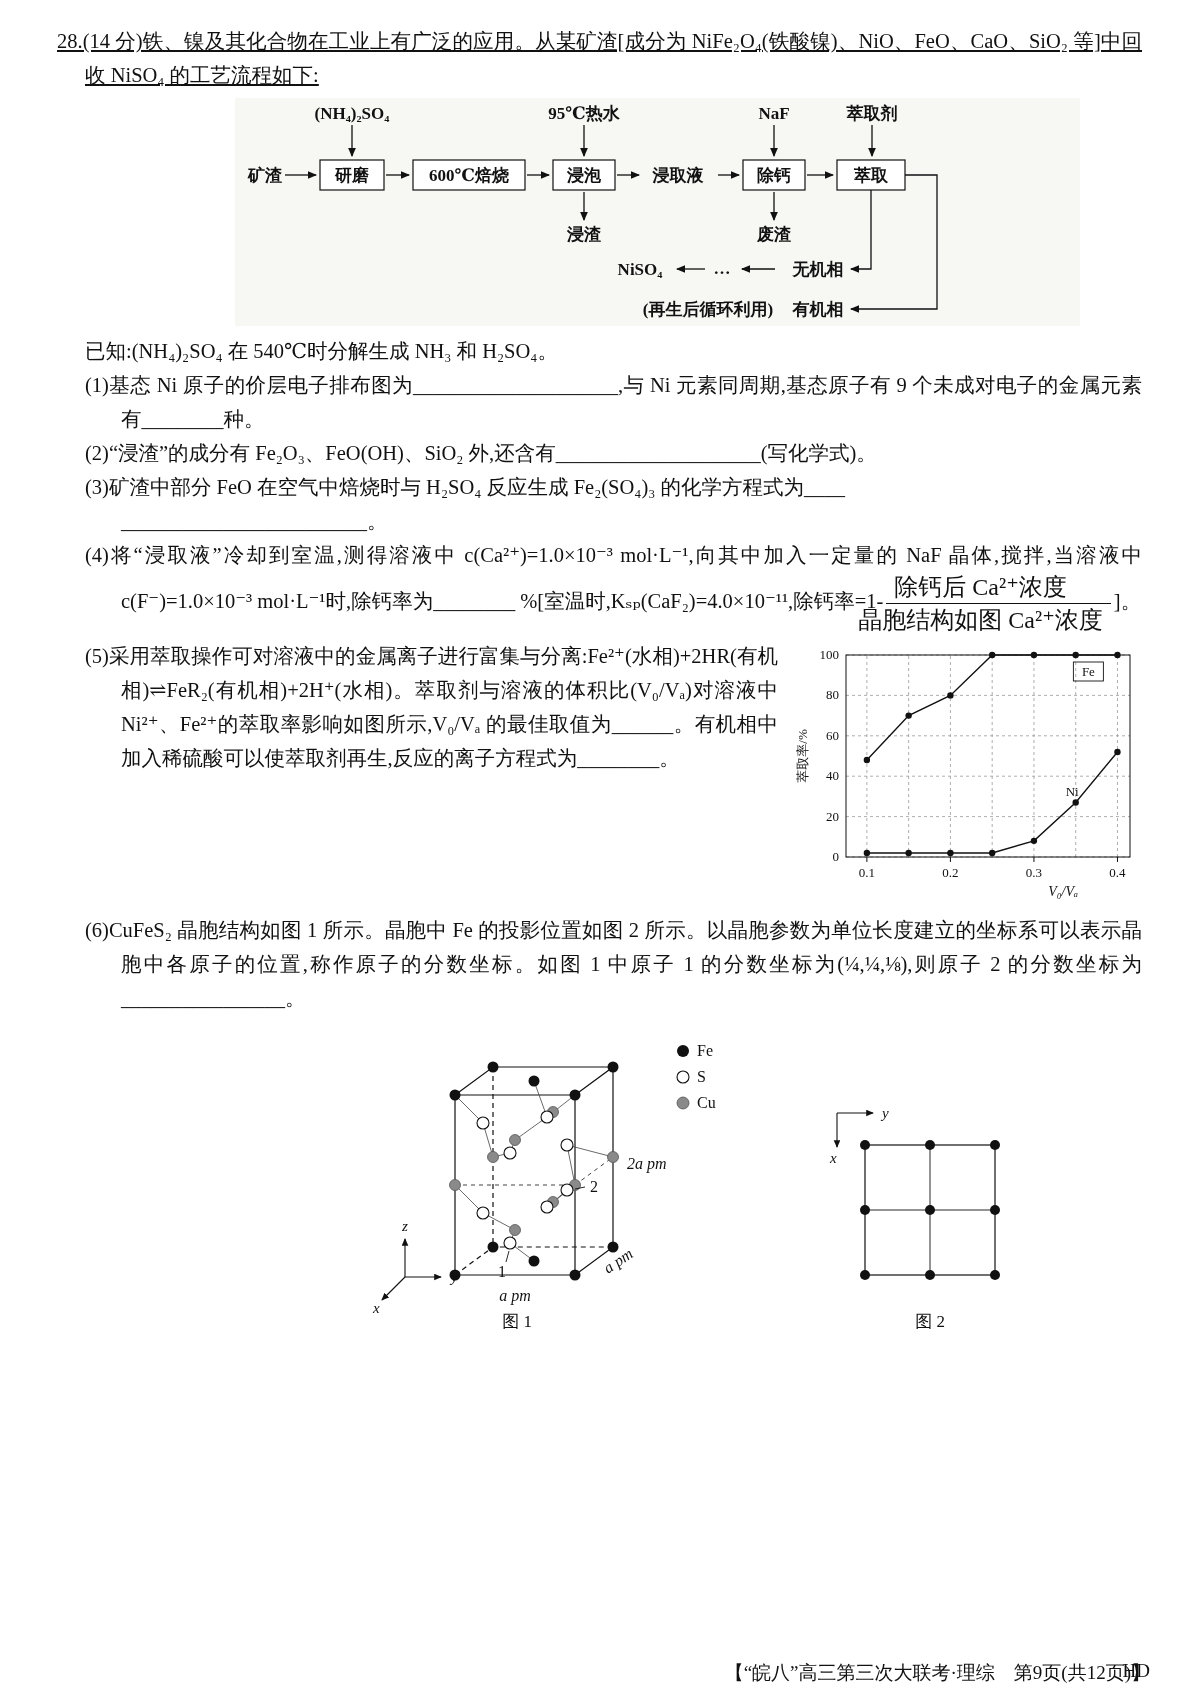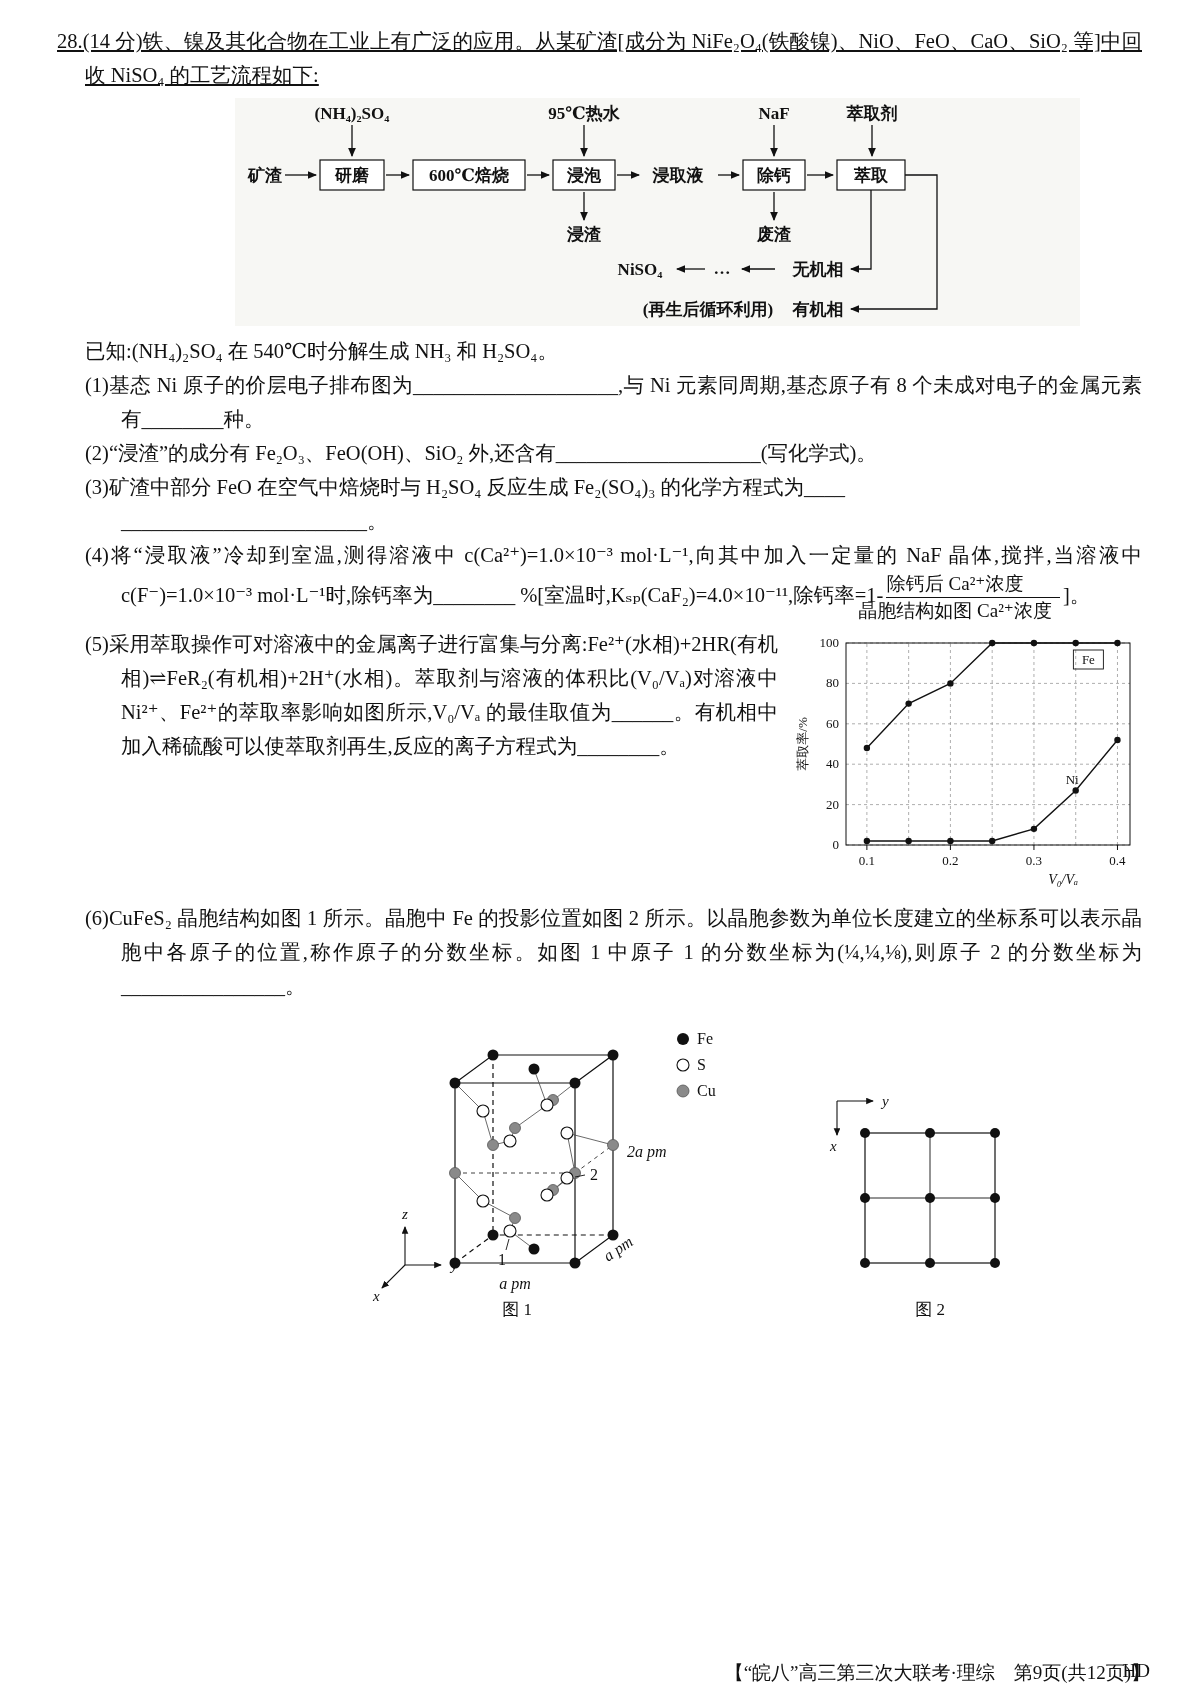--- a/index.html
+++ b/index.html
@@ -4,21 +4,21 @@
 <style>
   * { box-sizing: border-box; margin: 0; padding: 0; }
   html,body { background:#ffffff; }
   body { width:1200px; height:1706px; position:relative; overflow:hidden;
          font-family:"Liberation Serif","DejaVu Serif",serif; color:#111; }
   .page { width:1200px; height:1706px; padding:20px 58px 0 85px; position:relative; }
   p.txt { font-size:20.5px; line-height:34px; text-align:justify; }
   .hang36 { padding-left:36px; text-indent:-36px; }
   .hang28 { margin-left:-28px; padding-left:28px; text-indent:-28px;text-decoration:underline; }
   .blank { letter-spacing:0; }
-  .frac { display:inline-block; vertical-align:middle; text-align:center; margin:0 3px; line-height:1.25; font-size:19px; }
+  .frac { display:inline-block; vertical-align:middle; text-align:center; margin:0 3px; line-height:1.25; font-size:24px; }
   .frac .num { display:block; border-bottom:1.6px solid #111; padding:0 8px 1px; }
   .frac .den { display:block; padding:1px 8px 0; }
   .flow-wrap { margin:6px 0 4px 150px;font-weight:bold; }
   .flow-svg { background:#f7f7f4; }
   svg text { font-family:"Liberation Serif","DejaVu Serif",serif; fill:#111; }
   .chart-box { float:right; width:348px; margin:2px 0 6px 16px; }
   .sub5-wrap { overflow:hidden; }
   .figure-wrap { margin:10px 0 0 220px; }
   .footer { position:absolute; left:85px; right:50px; bottom:20px; text-align:right;
             font-size:19px; }
@@ -83,21 +83,21 @@
       <polyline points="636,92 636,171 616,171" fill="none" stroke="#111" stroke-width="1.3" marker-end="url(#arr)"></polyline>
 
       <text x="473" y="217" font-size="17" text-anchor="middle">(再生后循环利用)</text>
       <text x="583" y="217" font-size="17" text-anchor="middle">有机相</text>
       <polyline points="670,77 702,77 702,211 616,211" fill="none" stroke="#111" stroke-width="1.3" marker-end="url(#arr)"></polyline>
     </svg>
   </div>
 
   <p class="txt mt4">已知:(NH₄)₂SO₄ 在 540℃时分解生成 NH₃ 和 H₂SO₄。</p>
 
-  <p class="txt hang36">(1)基态 Ni 原子的价层电子排布图为____________________,与 Ni 元素同周期,基态原子有 8 个未成对电子的金属元素有________种。</p>
+  <p class="txt hang36">(1)基态 Ni 原子的价层电子排布图为____________________,与 Ni 元素同周期,基态原子有 9 个未成对电子的金属元素有________种。</p>
   <p class="txt hang36">(2)“浸渣”的成分有 Fe₂O₃、FeO(OH)、SiO₂ 外,还含有____________________(写化学式)。</p>
   <p class="txt hang36"><span>(3)矿渣中部分 FeO 在空气中焙烧时与 H₂SO₄ 反应生成 Fe₂(SO₄)₃ 的化学方程式为____</span><br><span class="blank">________________________。</span></p>
 
   <p class="txt hang36"><span>(4)将“浸取液”冷却到室温,测得溶液中 c(Ca²⁺)=1.0×10⁻³ mol·L⁻¹,向其中加入一定量的 NaF 晶体,搅拌,当溶液中 c(F⁻)=1.0×10⁻³ mol·L⁻¹时,除钙率为________ %[室温时,Kₛₚ(CaF₂)=4.0×10⁻¹¹,除钙率=1-</span><span class="frac"><span class="num">除钙后 Ca²⁺浓度</span><span class="den">晶胞结构如图 Ca²⁺浓度</span></span><span>]。</span></p>
 
   <div class="sub5-wrap mt4">
     <div class="chart-box">
       <svg id="chart-svg" width="348" height="262" viewBox="0 0 348 262">
           <line x1="72.88235294117648" y1="216" x2="72.88235294117648" y2="14" stroke="#999" stroke-width="0.8" stroke-dasharray="3,3"></line>
           <line x1="114.64705882352945" y1="216" x2="114.64705882352945" y2="14" stroke="#999" stroke-width="0.8" stroke-dasharray="3,3"></line>

